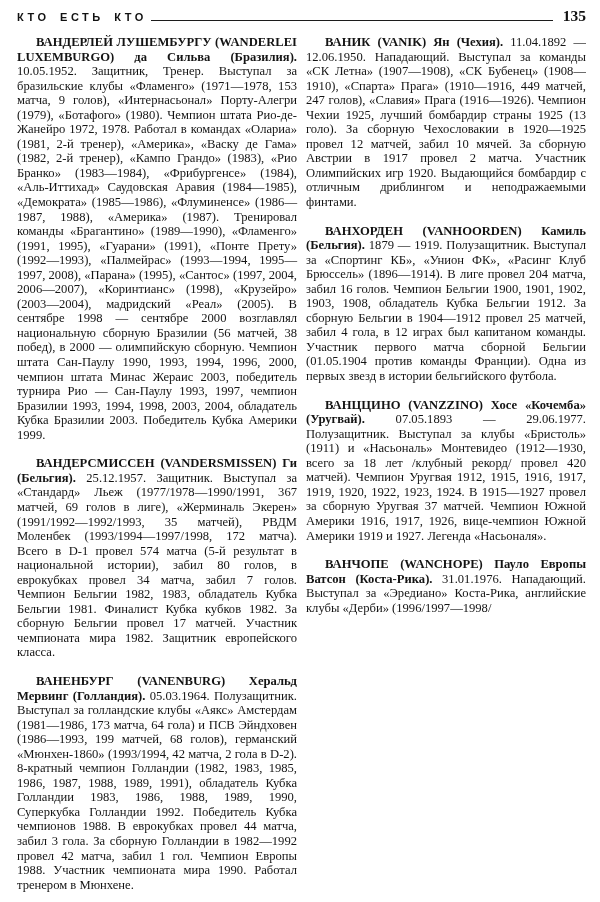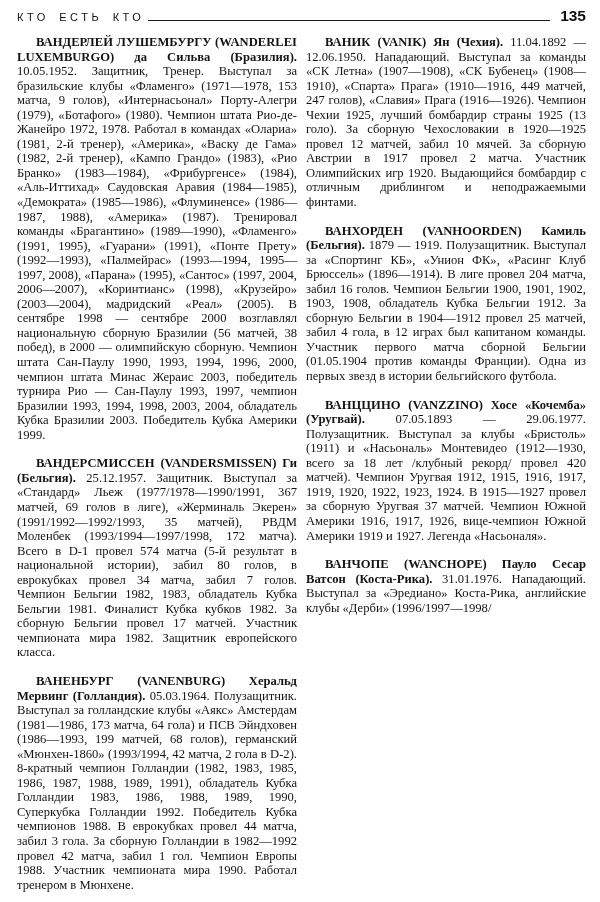--- a/index.html
+++ b/index.html
@@ -18,35 +18,35 @@
   .page-header {
     position: absolute;
     top: 7px;
     left: 17px;
     right: 14px;
     display: flex;
     align-items: baseline;
   }
   .header-title {
     font-family: "Liberation Sans", sans-serif;
-    font-weight: normal;
+    font-weight: bold;
     font-size: 11px;
     letter-spacing: 3.5px;
     word-spacing: 4px;
     white-space: nowrap;
     color: #111111;
   }
   .header-rule {
     flex: 1;
     border-bottom: 1.7px solid #1c1c1c;
     margin: 0 10px 3px 4px;
     height: 1px;
   }
   .page-num {
-    font-family: Liberation Sans, sans-serif;
+    font-family: Liberation Serif, serif;
     font-weight: bold;
     font-size: 15.5px;
     color: #111111;
   }
   .columns {
     position: absolute;
     top: 35px;
     left: 17px;
     width: 569px;
     height: 867px;
@@ -87,14 +87,14 @@
     <p class="entry"><b class="lead">ВАНДЕРСМИССЕН (VANDERSMISSEN) Ги (Бельгия).</b> <span>25.12.1957. Защитник. Выступал за «Стандард» Льеж (1977/1978—1990/1991, 367 матчей, 69 голов в лиге), «Жерминаль Экерен» (1991/1992—1992/1993, 35 матчей), РВДМ Моленбек (1993/1994—1997/1998, 172 матча). Всего в D-1 провел 574 матча (5-й результат в национальной истории), забил 80 голов, в еврокубках провел 34 матча, забил 7 голов. Чемпион Бельгии 1982, 1983, обладатель Кубка Бельгии 1981. Финалист Кубка кубков 1982. За сборную Бельгии провел 17 матчей. Участник чемпионата мира 1982. Защитник европейского класса.</span></p>
 
     <p class="entry"><b class="lead">ВАНЕНБУРГ (VANENBURG) Херальд Мервинг (Голландия).</b> <span>05.03.1964. Полузащитник. Выступал за голландские клубы «Аякс» Амстердам (1981—1986, 173 матча, 64 гола) и ПСВ Эйндховен (1986—1993, 199 матчей, 68 голов), германский «Мюнхен-1860» (1993/1994, 42 матча, 2 гола в D-2). 8-кратный чемпион Голландии (1982, 1983, 1985, 1986, 1987, 1988, 1989, 1991), обладатель Кубка Голландии 1983, 1986, 1988, 1989, 1990, Суперкубка Голландии 1992. Победитель Кубка чемпионов 1988. В еврокубках провел 44 матча, забил 3 гола. За сборную Голландии в 1982—1992 провел 42 матча, забил 1 гол. Чемпион Европы 1988. Участник чемпионата мира 1990. Работал тренером в Мюнхене.</span></p>
 
     <p class="entry"><b class="lead">ВАНИК (VANIK) Ян (Чехия).</b> <span>11.04.1892 — 12.06.1950. Нападающий. Выступал за команды «СК Летна» (1907—1908), «СК Бубенец» (1908—1910), «Спарта» Прага» (1910—1916, 449 матчей, 247 голов), «Славия» Прага (1916—1926). Чемпион Чехии 1925, лучший бомбардир страны 1925 (13 голо). За сборную Чехословакии в 1920—1925 провел 12 матчей, забил 10 мячей. За сборную Австрии в 1917 провел 2 матча. Участник Олимпийских игр 1920. Выдающийся бомбардир с отличным дриблингом и неподражаемыми финтами.</span></p>
 
     <p class="entry"><b class="lead">ВАНХОРДЕН (VANHOORDEN) Камиль (Бельгия).</b> <span>1879 — 1919. Полузащитник. Выступал за «Спортинг КБ», «Унион ФК», «Расинг Клуб Брюссель» (1896—1914). В лиге провел 204 матча, забил 16 голов. Чемпион Бельгии 1900, 1901, 1902, 1903, 1908, обладатель Кубка Бельгии 1912. За сборную Бельгии в 1904—1912 провел 25 матчей, забил 4 гола, в 12 играх был капитаном команды. Участник первого матча сборной Бельгии (01.05.1904 против команды Франции). Одна из первых звезд в истории бельгийского футбола.</span></p>
 
     <p class="entry"><b class="lead">ВАНЦЦИНО (VANZZINO) Хосе «Кочемба» (Уругвай).</b> <span>07.05.1893 — 29.06.1977. Полузащитник. Выступал за клубы «Бристоль» (1911) и «Насьональ» Монтевидео (1912—1930, всего за 18 лет /клубный рекорд/ провел 420 матчей). Чемпион Уругвая 1912, 1915, 1916, 1917, 1919, 1920, 1922, 1923, 1924. В 1915—1927 провел за сборную Уругвая 37 матчей. Чемпион Южной Америки 1916, 1917, 1926, вице-чемпион Южной Америки 1919 и 1927. Легенда «Насьоналя».</span></p>
 
-    <p class="entry"><b class="lead">ВАНЧОПЕ (WANCHOPE) Пауло Сесар Ватсон (Коста-Рика).</b> <span>31.01.1976. Нападающий. Выступал за «Эредиано» Коста-Рика, английские клубы «Дерби» (1996/1997—1998/</span></p>
+    <p class="entry"><b class="lead">ВАНЧОПЕ (WANCHOPE) Пауло Европы Ватсон (Коста-Рика).</b> <span>31.01.1976. Нападающий. Выступал за «Эредиано» Коста-Рика, английские клубы «Дерби» (1996/1997—1998/</span></p>
   </div>
 
 </body></html>

